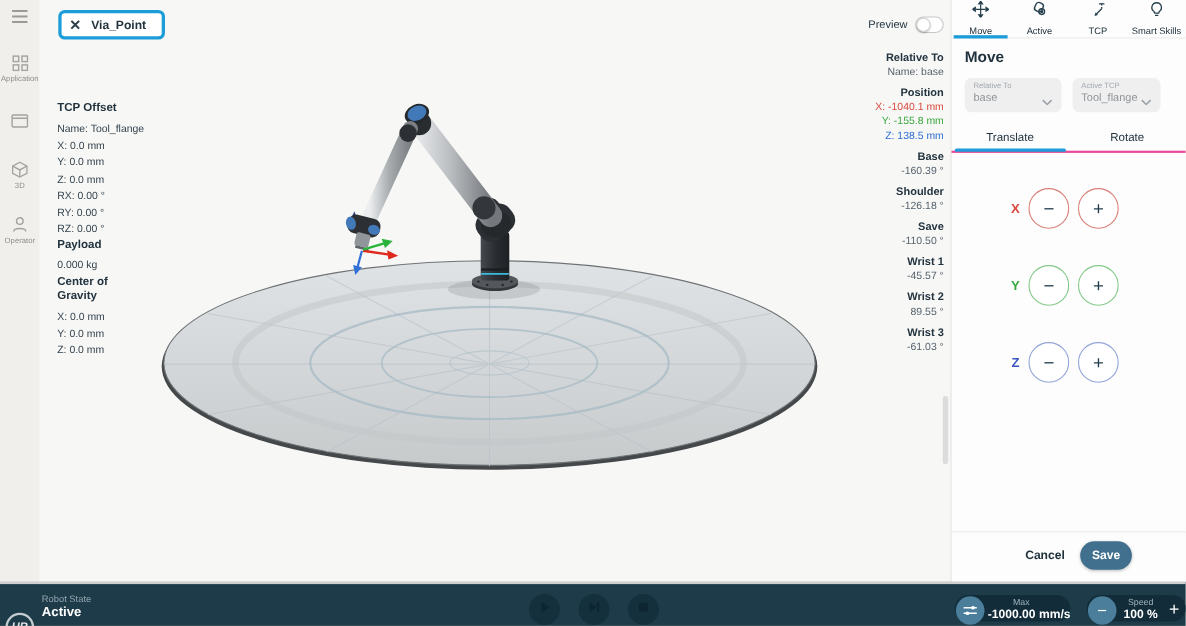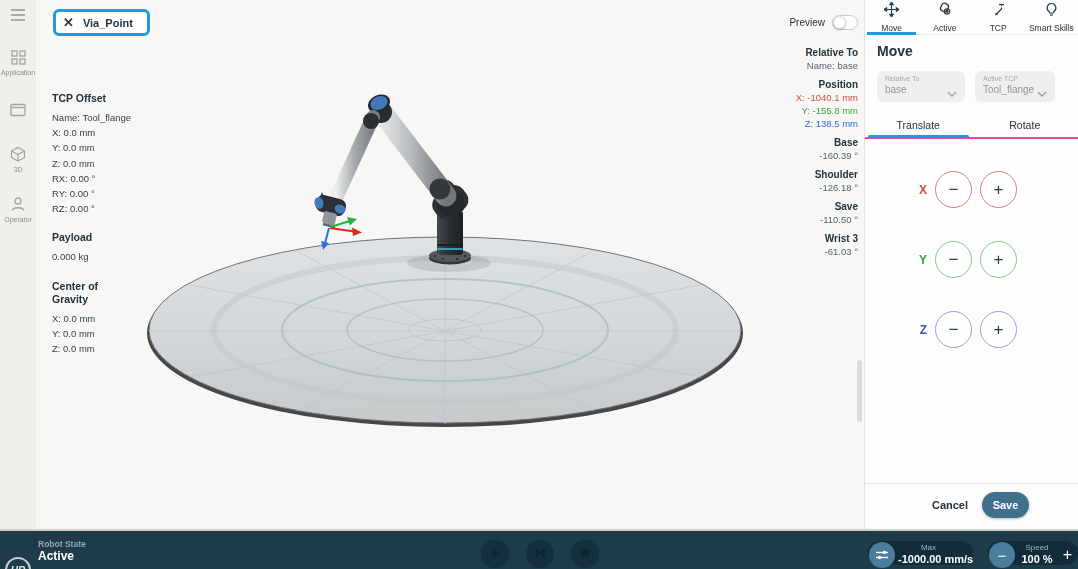--- a/index.html
+++ b/index.html
@@ -19,21 +19,21 @@
 
   .via-chip { position:absolute; left:17px; top:9px; width:97px; height:27px;
               background:#fff; border:3px solid var(--accent,#1c9dd9); border-radius:6px;
               display:flex; align-items:center; padding:0 7px; gap:9px; }
   .via-x { font-size:13px; font-weight:bold; color:#2c3e49; line-height:1; cursor:pointer; }
   .via-label { font-size:11px; font-weight:bold; color:#22333e; }
 
   .tcp-block { position:absolute; left:16px; top:92px; width:90px; }
   .blk-title { font-size:10.5px; font-weight:bold; line-height:13px; margin-bottom:5px; }
   .blk-row { font-size:9.5px; color:#34434d; line-height:15.2px; }
-  .blk-gap { margin-top:15px; }
+  .blk-gap { margin-top:0; }
   .cog-title { width:58px; }
 
   .preview-row { position:absolute; top:15px; right:6px; display:flex; align-items:center; gap:7px; }
   .preview-label { font-size:10px; color:#22333e; }
   .toggle { width:26px; height:15px; border-radius:8px; background:#fff; border:1px solid #c9c9c9;
             position:relative; cursor:pointer; }
   .toggle-knob { position:absolute; left:0px; top:0px; width:13px; height:13px; border-radius:50%;
                  background:#fff; border:1px solid #d5d5d5; box-shadow:0 1px 2px rgba(0,0,0,.25); }
 
   .pose-col { position:absolute; top:46px; right:6px; width:130px; text-align:right; }
@@ -96,21 +96,21 @@
               background:var(--save_btn,#40708e); color:#fff; font-size:11px; font-weight:bold;
               display:flex; align-items:center; justify-content:center; cursor:pointer;
               box-shadow:0 1px 3px rgba(0,0,0,.25); }
 
   
   .bottom-bar { position:absolute; left:0; top:529px; width:1078px; height:40px;
                 background:var(--bar_bg,#1d3b49); border-top:2px solid #cfcfcf; }
   .logo { position:absolute; left:5px; top:26px; width:26px; height:26px; border-radius:50%;
           border:2px solid #c3ccd1; display:flex; align-items:center; justify-content:center; }
   .logo span { font-size:10px; font-style:italic; font-weight:bold; color:#e2e8ec; }
-  .rs-label { position:absolute; left:38px; top:8px; font-size:8.5px; color:#92a6b0;font-weight:bold; }
+  .rs-label { position:absolute; left:38px; top:8px; font-size:8.5px; color:#92a6b0; }
   .rs-value { position:absolute; left:38px; top:18px; font-size:12px; font-weight:bold; color:#fff; }
 
   .play-btn { position:absolute; top:9px; width:28px; height:28px; border-radius:50%;
               background:#13303c; display:flex; align-items:center; justify-content:center; cursor:pointer; }
   .pb-1 { left:481px; } .pb-2 { left:526px; } .pb-3 { left:571px; }
 
   .pill { position:absolute; top:10px; height:24px; border-radius:14px;
           background:var(--pill_bg,#122d39); }
   .pill-max { left:868px; width:105px; }
   .pill-speed { left:988px; width:90px; }
@@ -323,20 +323,28 @@
       </div>
       <div class="pose-group">
         <div class="pose-title">Shoulder</div>
         <div class="pose-val">-126.18 °</div>
       </div>
       <div class="pose-group">
         <div class="pose-title">Save</div>
         <div class="pose-val">-110.50 °</div>
       </div>
       <div class="pose-group">
+        <div class="pose-title">Wrist 1</div>
+        <div class="pose-val">-45.57 °</div>
+      </div>
+      <div class="pose-group">
+        <div class="pose-title">Wrist 2</div>
+        <div class="pose-val">89.55 °</div>
+      </div>
+      <div class="pose-group">
         <div class="pose-title">Wrist 3</div>
         <div class="pose-val">-61.03 °</div>
       </div>
     </div>
 
     <div class="vp-scrollbar"></div>
   </div>
 
   <div class="panel">
     <div class="tabs">

